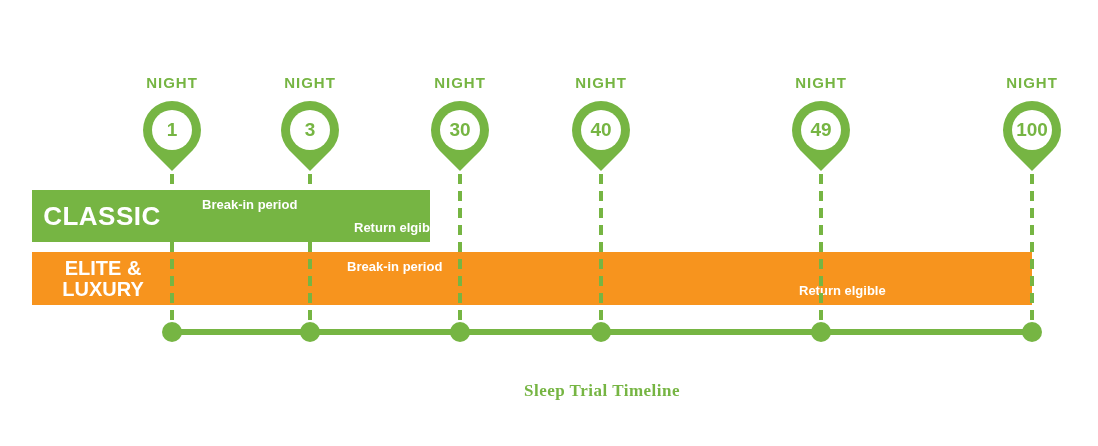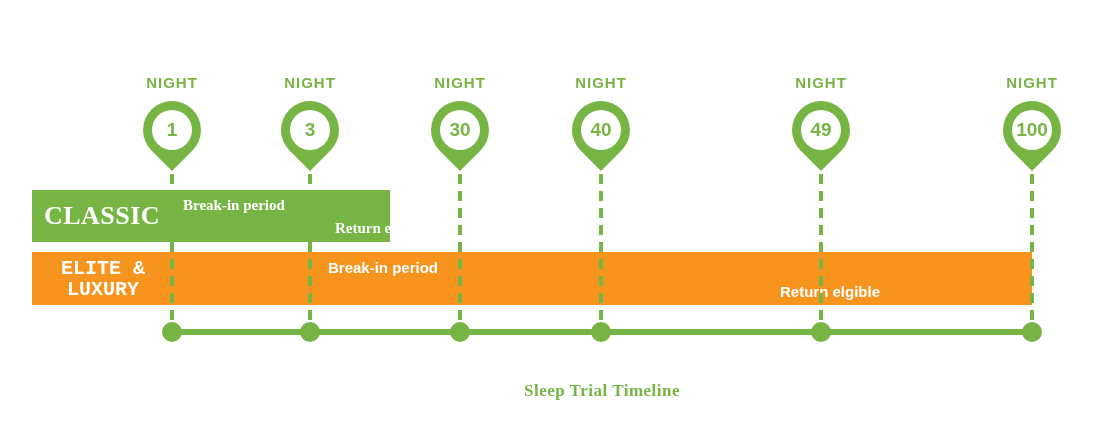--- a/index.html
+++ b/index.html
@@ -19,34 +19,35 @@
     overflow: hidden;
   }
 
   
   .bar {
     position: absolute;
     color: #fff;
     font-weight: bold;
     z-index: 1;
   }
-  .bar-classic { left: 32px; top: 190px; width: 358px; height: 52px; background: var(--green); font-family: Liberation Serif, serif; }
+  .bar-classic { left: 32px; top: 190px; width: 398px; height: 52px; background: var(--green); }
   .bar-elite   { left: 32px; top: 252px; width: 1000px; height: 53px; background: var(--orange); }
   .bar-name {
     position: absolute; left: 0; top: 0; height: 100%;
     display: flex; align-items: center; justify-content: center;
     text-align: center;
   }
   .bar-classic .bar-name { width: 140px; font-size: 26px; letter-spacing: 0.5px; }
-  .bar-elite   .bar-name { left: 20px; width: 102px; font-size: 20px; line-height: 21px; font-family: Liberation Mono, monospace; }
+  .bar-elite   .bar-name { left: 20px; width: 102px; font-size: 20px; line-height: 21px; }
   .seg {
     position: absolute;
-    font-size: 15px;
+    font-size: 13px;
     font-weight: bold;
     white-space: nowrap;
+    margin-left: 19px;
   }
   .seg-classic-breakin { left: 151px; top: 7px; }
   .seg-classic-return  { left: 303px; top: 30px; }
   .seg-elite-breakin   { left: 296px; top: 7px; }
   .seg-elite-return    { left: 748px; top: 31px; }
 
   
   .timeline-line {
     position: absolute;
     left: 172px; top: 329px;

